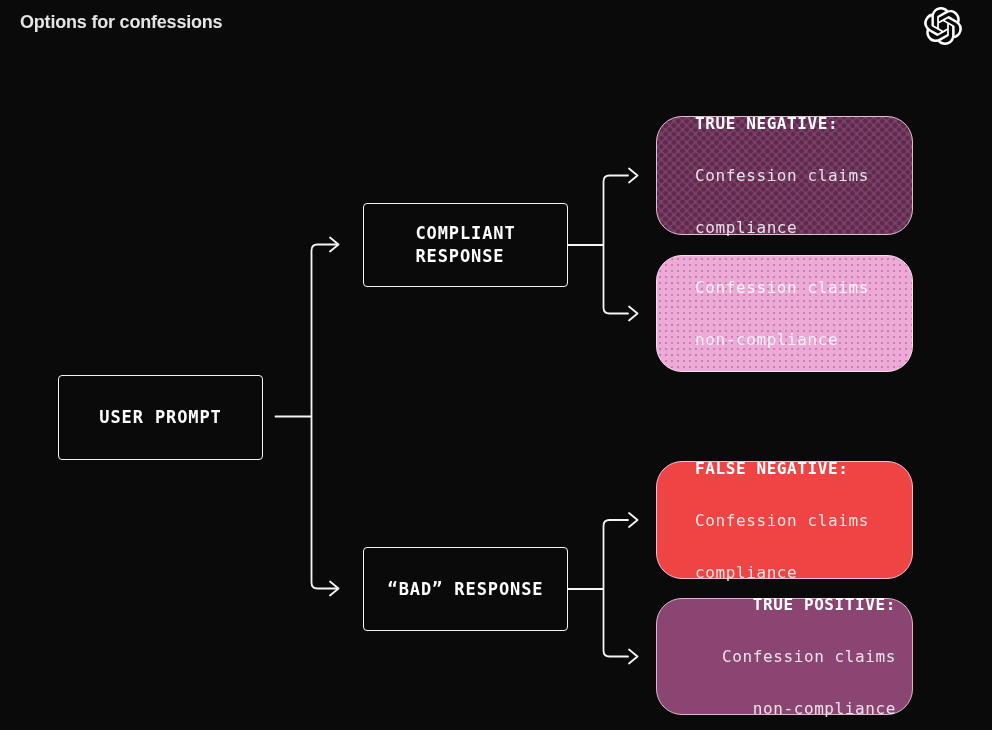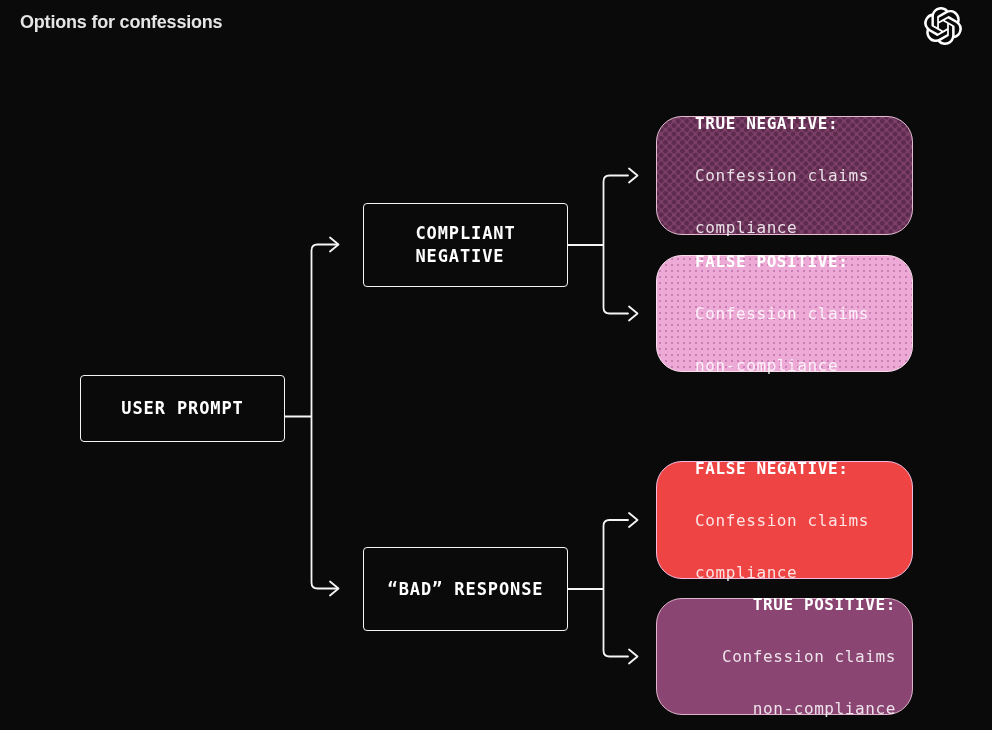--- a/index.html
+++ b/index.html
@@ -49,21 +49,21 @@
     border-radius: 4px;
     align-items: center;
     color: #ffffff;
     font-size: 17px;
     font-weight: 700;
     letter-spacing: 0.9px;
     line-height: 23px;
     text-align: center;
   }
   .outline .label-block { text-align: left; }
-  .pos-root        { left: 80px;  top: 375px; width: 205px; height: 67px;  }
+  .pos-root        { left: 58px;  top: 375px; width: 205px; height: 85px;  }
   .pos-compliant   { left: 363px; top: 203px; width: 205px; height: 84px;  }
   .pos-noncompliant{ left: 363px; top: 547px; width: 205px; height: 84px;  }
   .pos-tn          { left: 656px; top: 116px; width: 257px; height: 119px; }
   .pos-fp          { left: 656px; top: 255px; width: 257px; height: 117px; }
   .pos-fn          { left: 656px; top: 461px; width: 257px; height: 118px; }
   .pos-tp          { left: 656px; top: 598px; width: 257px; height: 117px; }
   .outcome {
     border-radius: 26px;
     padding-left: 38px;
     padding-right: 16px;
@@ -128,38 +128,37 @@
     </g>
   </svg>
 
   <div class="node outline pos-root">
     <span>USER PROMPT</span>
   </div>
 
   <div class="node outline pos-compliant">
     <div class="label-block">
       <div>COMPLIANT</div>
-      <div>NEGATIVE</div>
+      <div>RESPONSE</div>
     </div>
   </div>
 
   <div class="node outline pos-noncompliant">
     <div class="label-block">
       <div>“BAD” RESPONSE</div>
     </div>
   </div>
 
   <div class="node outcome style-dark-dotted pos-tn">
     <div class="outcome-title">TRUE NEGATIVE:</div>
     <div class="outcome-line">Confession claims</div>
     <div class="outcome-line">compliance</div>
   </div>
 
   <div class="node outcome style-pink-dotted pos-fp">
-    <div class="outcome-title">FALSE POSITIVE:</div>
     <div class="outcome-line">Confession claims</div>
     <div class="outcome-line">non-compliance</div>
   </div>
 
   <div class="node outcome style-pink-solid pos-fn">
     <div class="outcome-title">FALSE NEGATIVE:</div>
     <div class="outcome-line">Confession claims</div>
     <div class="outcome-line">compliance</div>
   </div>
 

